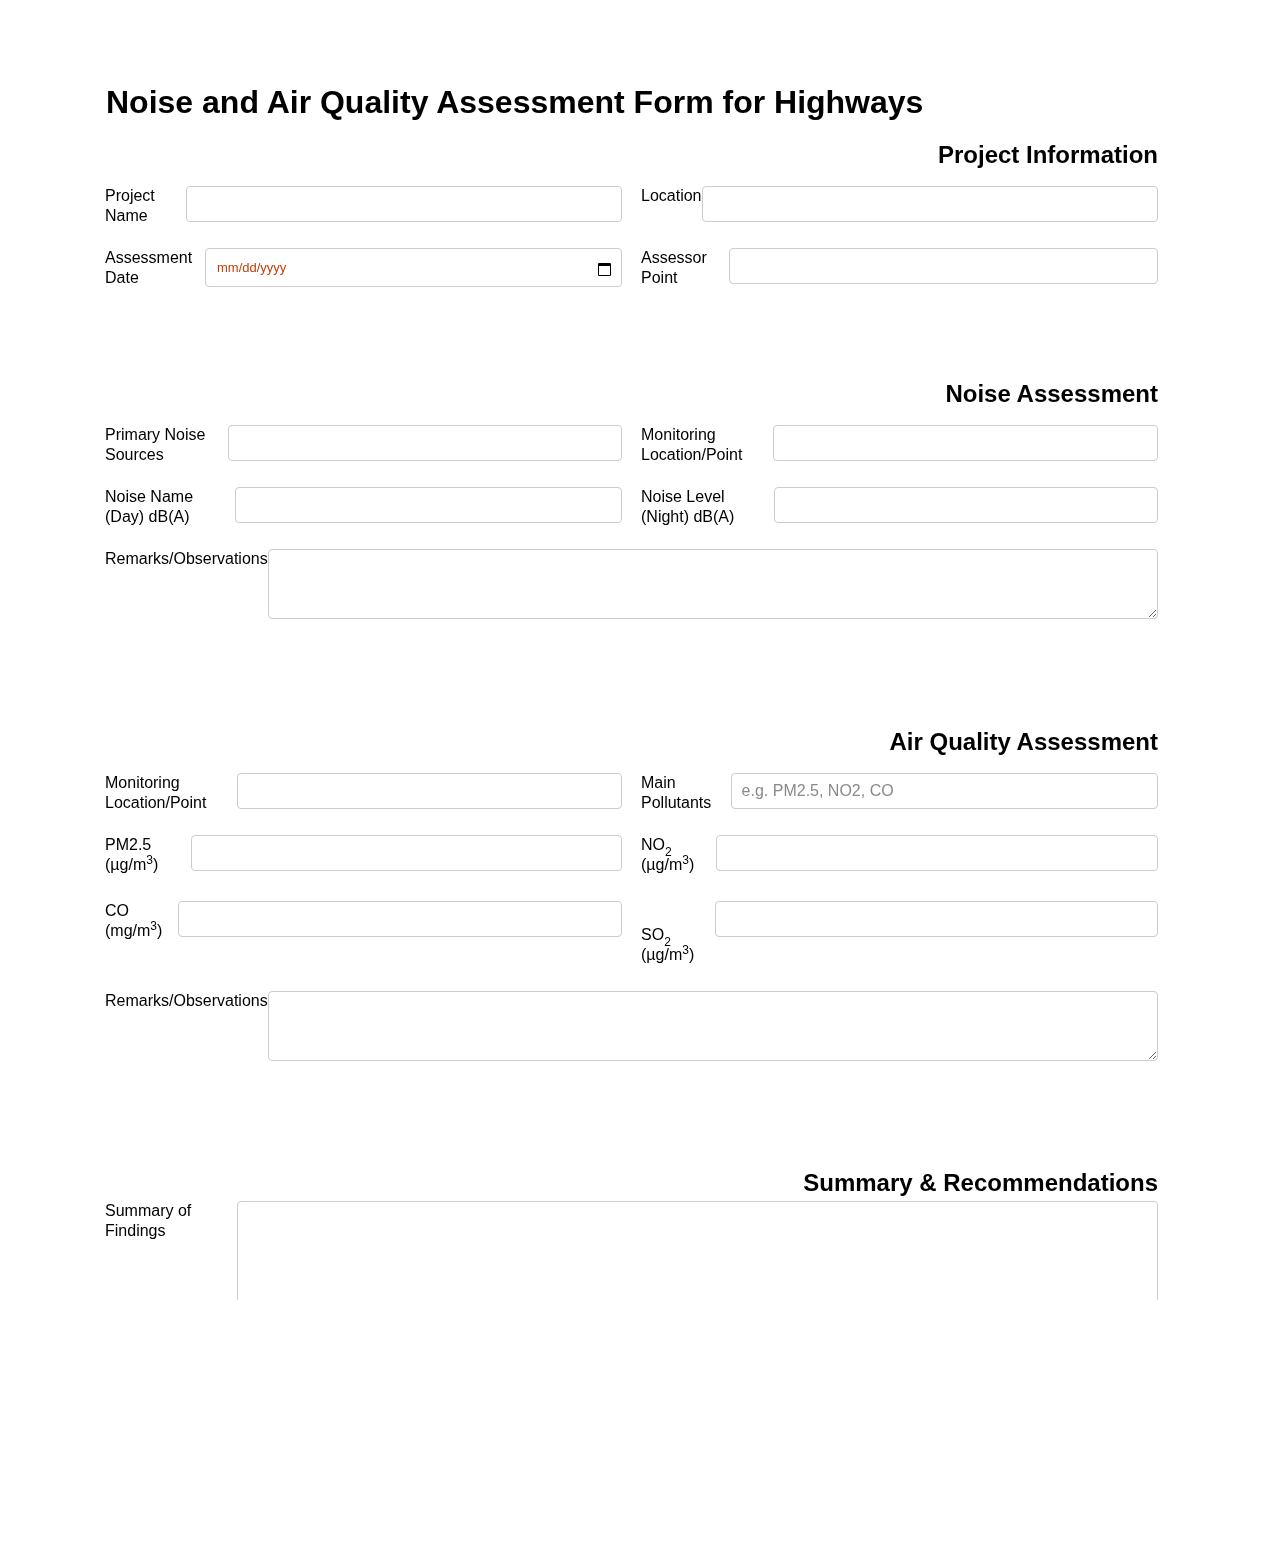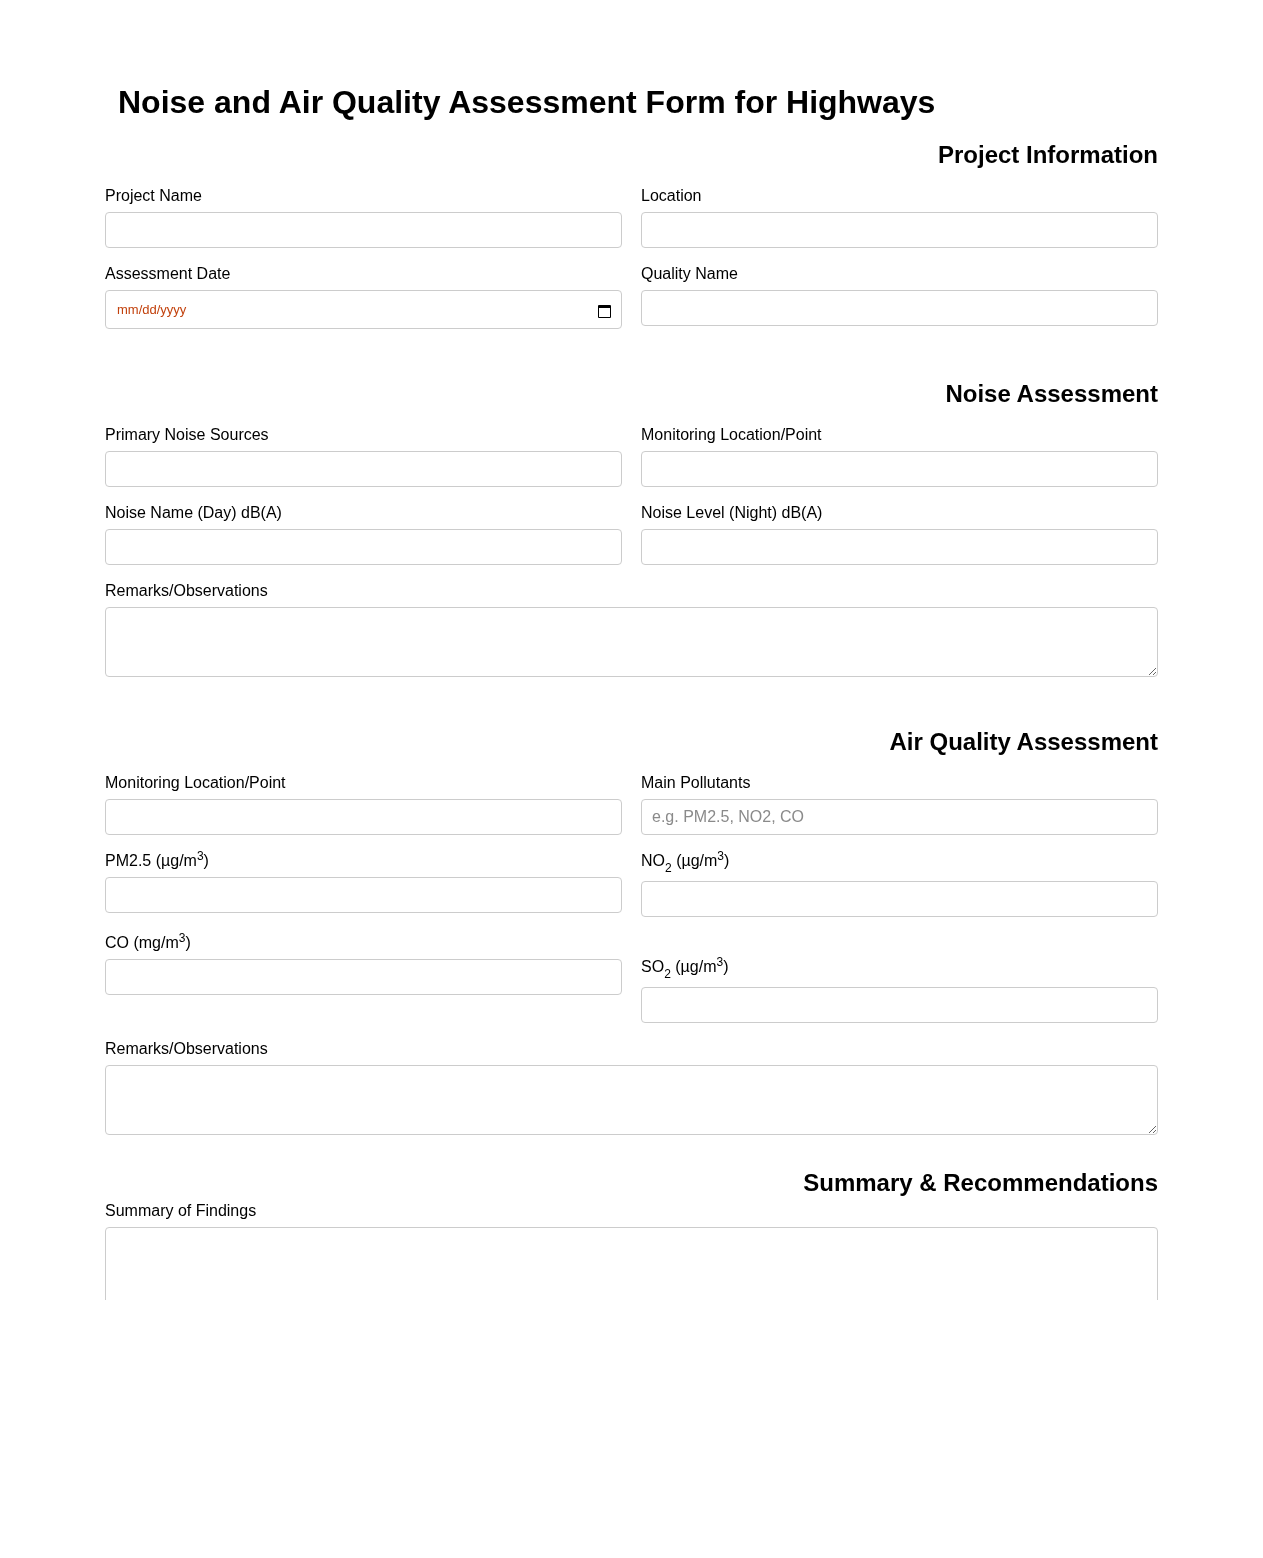--- a/index.html
+++ b/index.html
@@ -5,31 +5,31 @@
     html, body { margin: 0; padding: 0; background: #ffffff; }
     body {
       width: 1263px; height: 1558px; position: relative; overflow: hidden;
       font-family: "Liberation Sans", sans-serif; color: #000;
     }
     .page {
       position: absolute; left: 105px; top: 0; width: 1053px; height: 1300px;
       overflow: hidden;
     }
     h1 {
-      position: absolute; left: 13px; top: 82px; margin: 0;
+      position: absolute; left: 1px; top: 82px; margin: 0;
       font-size: 32px; font-weight: bold; line-height: 40px;
     }
     .section { position: absolute; left: 0; width: 1053px; }
     h2 {
       margin: 0; font-size: 24px; font-weight: bold; line-height: 30px; text-align: right;
     }
     .grid {
       display: grid; grid-template-columns: 517px 517px; column-gap: 19px;
     }
-    .field { display: flex; flex-direction: column; }
+    .field { display: flex; flex-direction: row; }
     .field.full { grid-column: 1 / span 2; }
     label {
       font-size: 16px; line-height: 20px; margin-bottom: 6px; display: block;
     }
     label sup, label sub { font-size: 12px; line-height: 0; }
     label sub { position: relative; top: 2px; }
     input[type="text"], input[type="date"], textarea {
       box-sizing: border-box; width: 100%; border: 1px solid #cccccc;
       border-radius: 4px; background: #fff; font-family: "Liberation Sans", sans-serif;
       font-size: 16px; padding: 8px 10px; margin: 0; outline: none; color: #7f1d1d;
@@ -67,21 +67,21 @@
       <div class="field row-gap">
         <label>Assessment Date</label>
         <div class="date-box">
           <span class="date-text">mm/dd/yyyy</span>
           <span class="cal-icon">
               <span class="body"></span>
             </span>
         </div>
       </div>
       <div class="field row-gap">
-        <label>Quality Name</label>
+        <label>Assessor Point</label>
         <input type="text" value="" style="">
       </div>
     </div>
   </div>
 
   <div class="section" style="top:379px;">
     <h2>Noise Assessment</h2>
     <div class="grid" style="margin-top:16px;">
       <div class="field">
         <label>Primary Noise Sources</label>

